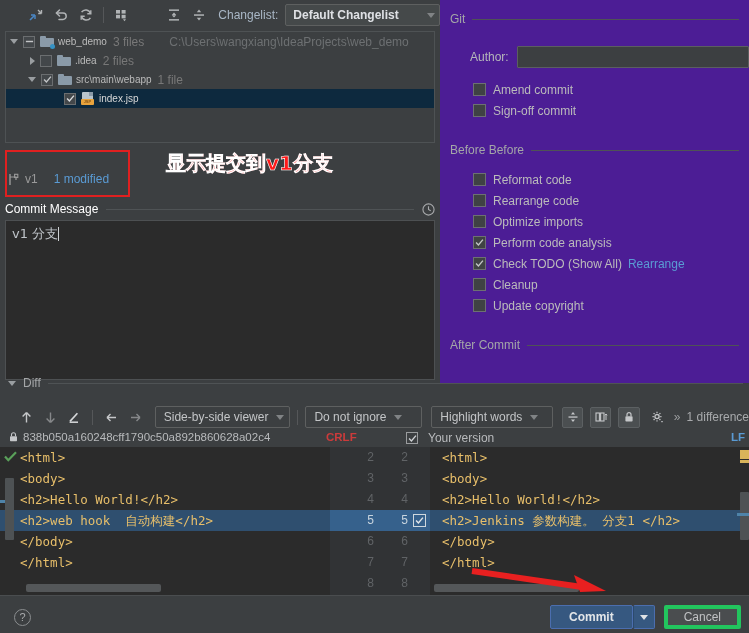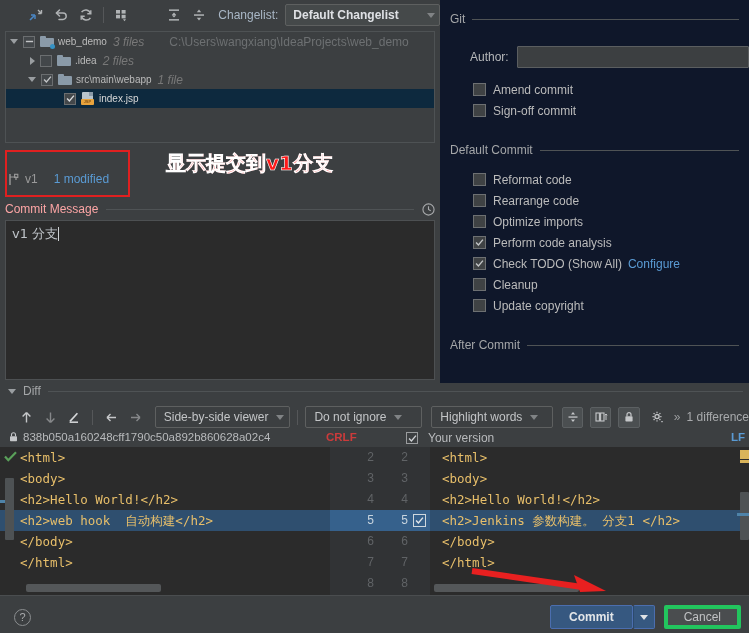--- a/index.html
+++ b/index.html
@@ -66,21 +66,21 @@
   .jspicon { width: 14px; height: 13px; margin-right: 4px; position: relative; flex: none; }
   .jspicon .pg { position: absolute; left: 1px; top: 0; width: 11px; height: 10px;
                  background: #b8c4cc; border-radius: 1px; }
   .jspicon .fold { position: absolute; right: 2px; top: 0; width: 4px; height: 4px;
                    background: #8a9aa8; }
   .jspicon .tag { position: absolute; left: 0px; bottom: 0px; width: 13px; height: 6px;
                   background: #e8a33d; color: #5a3206; font-size: 4px; line-height: 6px;
                   text-align: center; font-family: "Liberation Sans", sans-serif; border-radius: 1px; }
   .tname { color: #bbbbbb; font-size: 10px; }
   .tname.sel { color: #d8d8d8; }
-  .tmeta { color: #787878; font-size: 12px; margin-left: 6px; font-style: italic; }
+  .tmeta { color: #787878; font-size: 12px; margin-left: 6px; }
   .tpath { color: #6d7072; font-size: 12px; margin-left: 25px; }
 
   
   .branchbox {
     position: absolute; left: 5px; top: 150px; width: 125px; height: 47px;
     border: 2px solid #e02020;
   }
   .branchrow {
     position: absolute; left: 8px; top: 170px; height: 18px;
     display: flex; align-items: center; gap: 6px;
@@ -92,36 +92,36 @@
     position: absolute; left: 166px; top: 150px;
     font-family: "DejaVu Sans", sans-serif; font-size: 20px; font-weight: bold;
     color: #ff1a1a; -webkit-text-stroke: 0.6px #ffffff; letter-spacing: 0px;
   }
 
   
   .cm-header {
     position: absolute; left: 5px; top: 200px; width: 430px; height: 18px;
     display: flex; align-items: center; gap: 8px;
   }
-  .cm-title { color: #fca5a5; font-size: 12px; white-space: nowrap; }
+  .cm-title { color: #ffffff; font-size: 12px; white-space: nowrap; }
   .cm-line { flex: 1; height: 1px; background: #4f5355; }
   .clock { width: 13px; height: 13px; flex: none; }
   .cm-box {
     position: absolute; left: 5px; top: 220px; width: 430px; height: 160px;
     background: #2b2b2b; border: 1px solid #4d5052;
     padding: 4px 6px; color: #bfc4c9;
     font-family: "DejaVu Sans", sans-serif; font-size: 13px;
   }
   .caret-bar { display:inline-block; width:1px; height:14px; background:#cfd2d5;
                vertical-align:-3px; }
 
   
   .rpanel {
     position: absolute; left: 440px; top: 0px; width: 309px; height: 383px;
-    background: #0f172a; overflow: hidden;
+    background: #4c1d95; overflow: hidden;
   }
   .sec-head { display: flex; align-items: center; gap: 7px; padding: 0 10px 0 10px; height: 16px; }
   .sec-title { color: #a4a6a8; font-size: 12px; white-space: nowrap; }
   .sec-line { flex: 1; height: 1px; background: #4f5355; }
   .row-field { display: flex; align-items: center; padding-left: 30px; margin-top: 19px; }
   .row-field .lab { color: #b6b8ba; font-size: 12px; margin-right: 8px; }
   .author-input {
     width: 232px; height: 22px; background: #3c3f41;
     border: 1px solid #5b5e60; border-radius: 1px;
   }
@@ -131,21 +131,21 @@
     margin-right: 7px; display: flex; align-items: center; justify-content: center; flex: none;
   }
   .chk .tick { width: 9px; height: 9px; display: block; }
   .chk.off .tick { visibility: hidden; }
   .chk-label { color: #bbbbbb; font-size: 12px; }
   .link { color: #5a9bd4; font-size: 12px; margin-left: 6px; }
   .clipped { padding-left: 33px; color: #9a9c9e; font-size: 12px; margin-top: 11px; }
 
   
   .diff-head {
-    position: absolute; left: 0px; top: 382px; width: 749px; height: 18px;
+    position: absolute; left: 0px; top: 374px; width: 749px; height: 18px;
     display: flex; align-items: center; gap: 7px; padding: 0 6px 0 8px;
   }
   .diff-toolbar {
     position: absolute; left: 0px; top: 404px; width: 749px; height: 26px;
     display: flex; align-items: center; padding-left: 16px; gap: 3px;
   }
   .dbtn { width: 22px; height: 22px; display: flex; align-items: center; justify-content: center; }
   .dsep { width: 1px; height: 15px; background: #555759; margin: 0 4px; }
   .combo {
     height: 22px; background: #3c3f41; border: 1px solid #5e6060; border-radius: 2px;
@@ -398,21 +398,21 @@
         <span class="chk off">
           <svg class="tick" viewBox="0 0 10 10">
               <path d="M1.2 5 L3.8 7.8 L8.8 1.8" stroke="#c3c5c7" stroke-width="1.5" fill="none"></path>
             </svg>
         </span>
         <span class="chk-label">Sign-off commit</span>
       </div>
     </div>
 
     <div class="sec-head" style="margin-top:21px">
-      <span class="sec-title">Default Commit</span>
+      <span class="sec-title">Before Before</span>
       <span class="sec-line"></span>
     </div>
 
     <div style="margin-top:11px">
       <div class="chk-row">
         <span class="chk off">
           <svg class="tick" viewBox="0 0 10 10">
               <path d="M1.2 5 L3.8 7.8 L8.8 1.8" stroke="#c3c5c7" stroke-width="1.5" fill="none"></path>
             </svg>
         </span>
@@ -442,21 +442,21 @@
         </span>
         <span class="chk-label">Perform code analysis</span>
       </div>
       <div class="chk-row">
         <span class="chk">
           <svg class="tick" viewBox="0 0 10 10">
               <path d="M1.2 5 L3.8 7.8 L8.8 1.8" stroke="#c3c5c7" stroke-width="1.5" fill="none"></path>
             </svg>
         </span>
         <span class="chk-label">Check TODO (Show All)</span>
-        <span class="link">Configure</span>
+        <span class="link">Rearrange</span>
       </div>
       <div class="chk-row">
         <span class="chk off">
           <svg class="tick" viewBox="0 0 10 10">
               <path d="M1.2 5 L3.8 7.8 L8.8 1.8" stroke="#c3c5c7" stroke-width="1.5" fill="none"></path>
             </svg>
         </span>
         <span class="chk-label">Cleanup</span>
       </div>
       <div class="chk-row">

